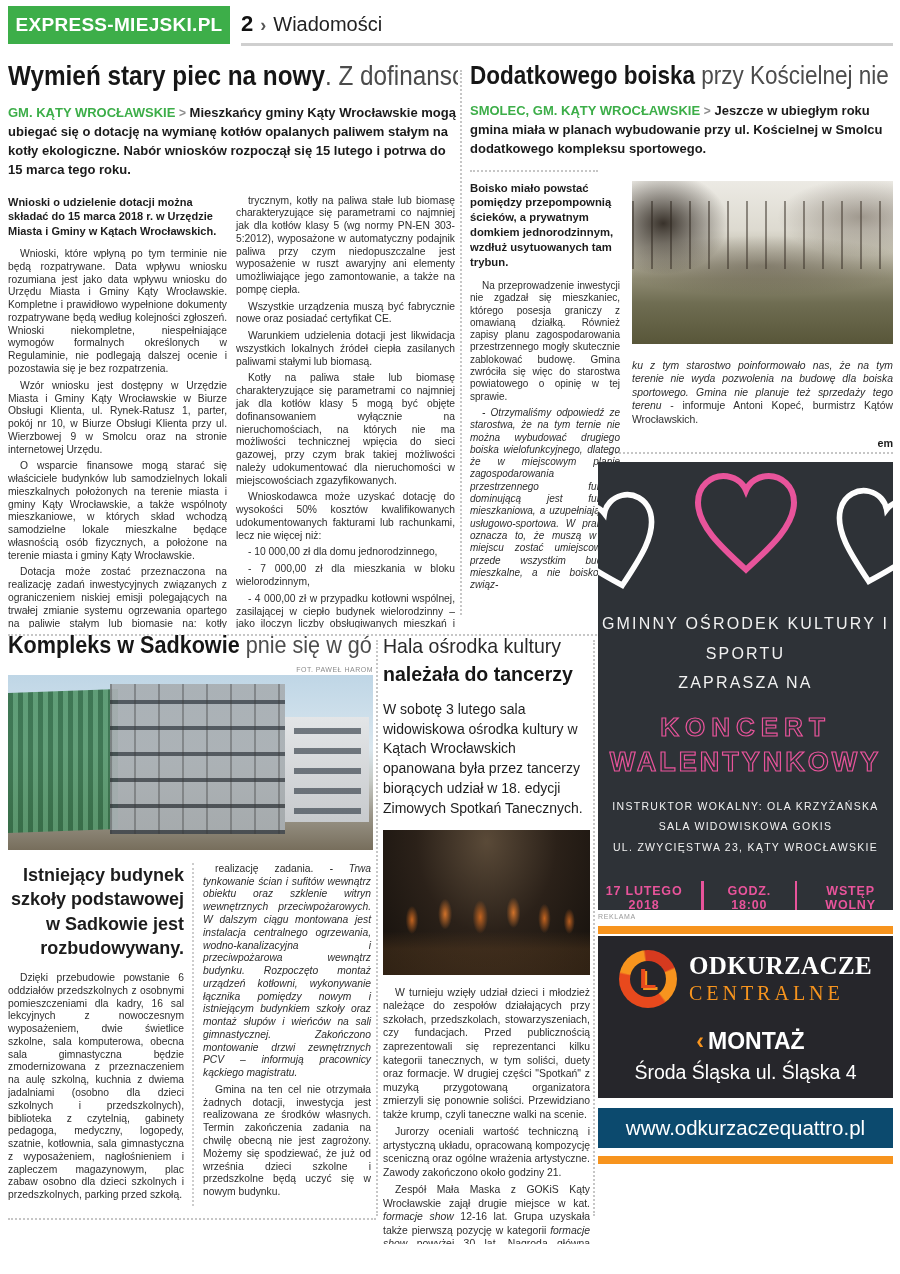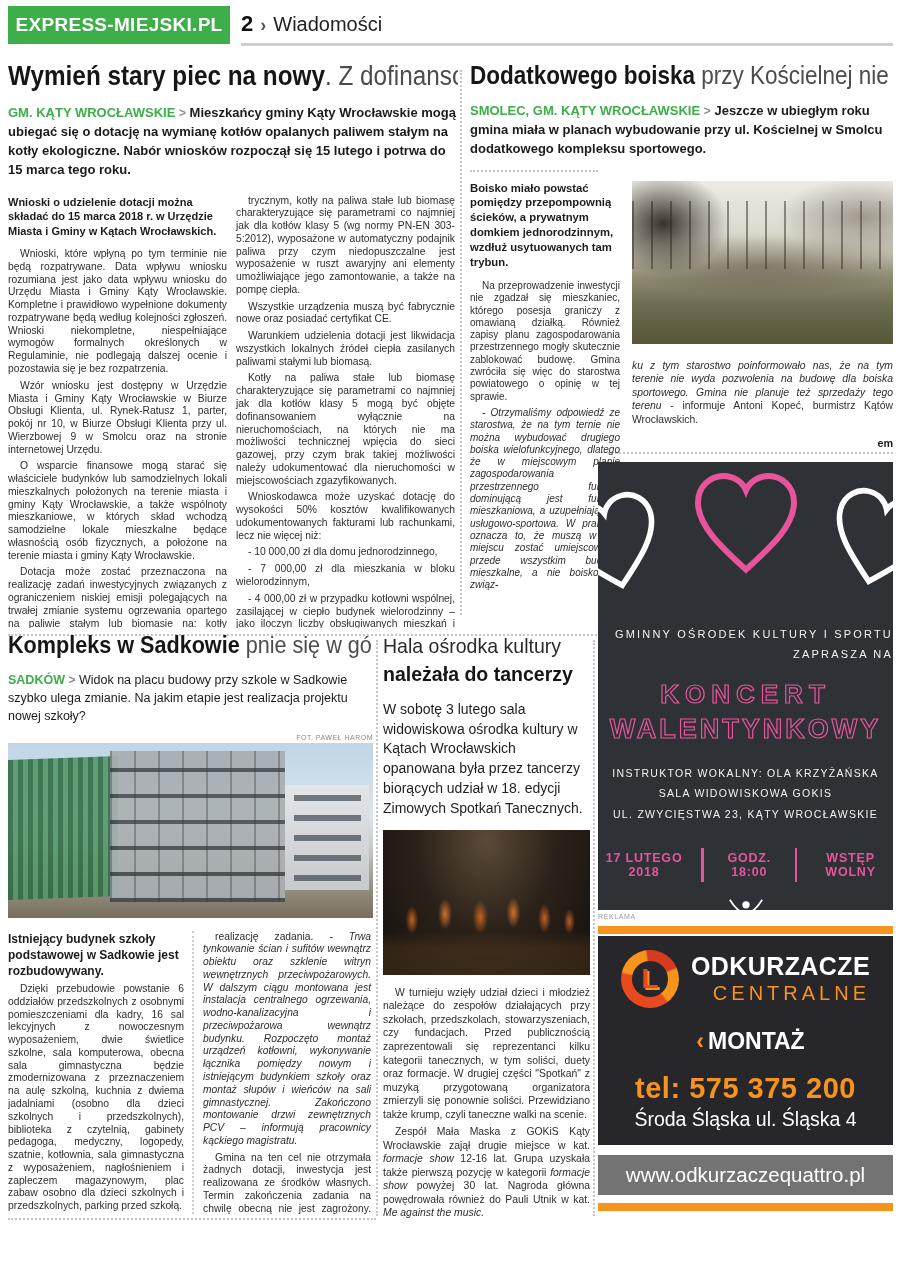--- a/index.html
+++ b/index.html
@@ -60,21 +60,21 @@
   .a2r .qp{margin-top:15px;font-size:10.4px;line-height:1.3;text-align:justify;color:#2d2d2d;}
 
   
   #ad-koncert{position:absolute;left:598px;top:462px;width:295px;height:448px;background:#2E3237;
     overflow:hidden;text-align:center;color:#efefef;}
   .hearts{position:relative;height:142px;}
   .hearts svg{position:absolute;fill:none;}
   .heart-c{left:50%;margin-left:-60px;top:6px;width:120px;height:112px;stroke:#E8549B;stroke-width:5;}
   .heart-l{left:-42px;top:30px;width:112px;height:104px;stroke:#fdfdfd;stroke-width:5;transform:rotate(-14deg);}
   .heart-r{right:-42px;top:26px;width:112px;height:104px;stroke:#fdfdfd;stroke-width:5;transform:rotate(14deg);}
-  .org{margin-top:20px;font-size:11px;letter-spacing:2.2px;line-height:1.85;color:#f2f2f2;text-align:right;}
+  .org{margin-top:5px;font-size:16px;letter-spacing:2.2px;line-height:1.85;color:#f2f2f2;}
   .k-t1{margin-top:14px;font-size:26px;letter-spacing:6px;font-weight:700;color:transparent;
     -webkit-text-stroke:1.2px #E8549B;}
   .k-t2{font-size:27px;letter-spacing:3px;font-weight:700;color:transparent;-webkit-text-stroke:1.2px #E8549B;margin-top:4px;text-align:center;}
   .k-details{margin-top:18px;font-size:10.5px;letter-spacing:1.3px;line-height:1.95;color:#f2f2f2;}
   .k-event{margin-top:24px;display:flex;justify-content:center;align-items:center;gap:11px;
     color:#E8549B;font-weight:700;font-size:12.5px;letter-spacing:.8px;}
   .k-sep{width:3px;height:34px;background:#E8549B;}
   .k-logo{margin-top:16px;}
   .k-logo svg{stroke:#fff;fill:none;stroke-width:2.4;}
   .reklama{position:absolute;left:598px;top:913px;font-size:7px;color:#999;letter-spacing:.6px;}
@@ -82,28 +82,28 @@
   
   #ad-quattro{position:absolute;left:598px;top:926px;width:295px;}
   .q-strip{height:8px;background:#F7941E;}
   .q-panel{background:#26262b;margin-top:2px;padding:14px 8px 14px;}
   .q-logo-row{display:flex;justify-content:center;align-items:center;gap:12px;}
   .q-icon{width:58px;height:58px;border-radius:50%;position:relative;flex:0 0 auto;
     background:conic-gradient(from 210deg,#e8491d 0 70deg,#f7941e 75deg 140deg,#d63a1f 145deg 215deg,#f7941e 220deg 290deg,#e8491d 295deg 355deg);}
   .q-icon:after{content:"";position:absolute;inset:11px;background:#26262b;border-radius:50%;}
   .q-icon .l{position:absolute;inset:0;display:flex;align-items:center;justify-content:center;
     font-size:28px;font-weight:900;color:#e8491d;text-shadow:2px 2px 0 #f7941e;z-index:2;}
-  .q-names{text-align:right;}
+  .q-names{text-align:left;font-family:Liberation Serif, serif;}
   .q-name1{font-size:25px;font-weight:800;color:#fff;letter-spacing:.4px;line-height:1.05;}
   .q-name2{font-size:20px;color:#F7941E;letter-spacing:4px;margin-top:2px;}
   .q-serv{margin-top:18px;text-align:center;color:#fff;font-weight:700;font-size:23px;line-height:1.38;}
   .chev{color:#F7941E;margin:0 4px 0 10px;}
   .q-tel{margin-top:14px;text-align:center;color:#F7941E;font-size:29px;font-weight:600;letter-spacing:.5px;}
   .q-addr{text-align:center;color:#fff;font-size:19.5px;margin-top:3px;}
-  .q-www{margin-top:10px;background:#737373;height:40px;line-height:40px;text-align:center;color:#fff;font-size:20.5px;}
+  .q-www{margin-top:10px;background:#0c4a6e;height:40px;line-height:40px;text-align:center;color:#fff;font-size:20.5px;}
   .q-bottom{margin-top:8px;height:8px;background:#F7941E;}
 
   
   #art3{position:absolute;left:8px;top:632px;width:365px;height:582px;overflow:hidden;}
   #art3 .headline{font-size:24px;}
   .credit{text-align:right;font-size:7px;color:#8a8a8a;letter-spacing:.5px;margin:8px 0 2px;}
   .photo-b{height:175px;position:relative;overflow:hidden;
     background:linear-gradient(180deg,#bfd6e6 0%,#d9e6ee 42%,#c6cac6 60%,#9a9588 80%,#776e5c 100%);}
   .pb-net{position:absolute;left:0;top:9%;width:30%;height:80%;opacity:.9;transform:skewY(-2deg);
     background:repeating-linear-gradient(90deg,#2f6b44 0 5px,#54966b 5px 10px);}
@@ -111,21 +111,21 @@
     background:repeating-linear-gradient(0deg,rgba(66,72,78,.88) 0 4px,rgba(168,174,178,.92) 4px 26px);}
   .pb-struct:after{content:"";position:absolute;inset:0;
     background:repeating-linear-gradient(90deg,rgba(55,55,55,.35) 0 2px,rgba(0,0,0,0) 2px 24px);}
   .pb-white{position:absolute;right:1%;top:24%;width:23%;height:60%;
     background:linear-gradient(#e3e5e7,#c7cacd);}
   .pb-white:after{content:"";position:absolute;inset:8% 10%;
     background:repeating-linear-gradient(0deg,rgba(52,62,72,.65) 0 6px,rgba(0,0,0,0) 6px 20px);}
   .a3body{display:flex;margin-top:13px;}
   .a3c1{width:176px;padding-right:8px;}
   .a3c2{width:168px;border-left:2px dotted #cccccc;padding-left:9px;}
-  #art3 .intro-b{font-size:12px;line-height:1.35;margin-bottom:4px;}
+  #art3 .intro-b{font-size:18px;line-height:1.35;margin-bottom:12px;text-align:right;}
 
   
   #art4{position:absolute;left:383px;top:632px;width:207px;height:612px;overflow:hidden;}
   .h4a{font-size:21px;font-weight:400;color:#2a2a2a;white-space:nowrap;transform:scaleX(.93);transform-origin:left;line-height:1.35;}
   .h4b{font-size:21px;font-weight:800;color:#161616;white-space:nowrap;transform:scaleX(.93);transform-origin:left;line-height:1.35;}
   .lead4{margin-top:11px;font-size:14px;line-height:1.42;color:#1e1e1e;}
   .photo-c{height:145px;margin-top:11px;position:relative;overflow:hidden;
     background:radial-gradient(ellipse at 50% 8%,#5a4a38 0%,#2b2119 48%,#14100c 100%);}
   .photo-c:before{content:"";position:absolute;inset:0;
     background:
@@ -268,35 +268,29 @@
         <div class="q-names">
           <div class="q-name1">ODKURZACZE</div>
           <div class="q-name2">CENTRALNE</div>
         </div>
       </div>
       <div class="q-serv">
         <div>
           <span class="chev">‹</span><span>MONTAŻ</span>
         </div>
       </div>
-      <div class="q-tel">tel: 575 375 200</div>
       <div class="q-addr">Środa Śląska ul. Śląska 4</div>
     </div>
     <div class="q-www">www.odkurzaczequattro.pl</div>
     <div class="q-bottom"></div>
   </div>
 
   <div id="art3">
     <div class="headline">
       <span class="h-bold">Kompleks w Sadkowie</span><span class="h-light"> pnie się w górę</span>
-    </div>
-    <div class="tagline normal">
-      <span class="tag">SADKÓW</span>
-      <span class="tag-arrow">&gt;</span>
-      <span>Widok na placu budowy przy szkole w Sadkowie szybko ulega zmianie. Na jakim etapie jest realizacja projektu nowej szkoły?</span>
     </div>
     <div class="credit">FOT. PAWEŁ HAROM</div>
     <div class="photo-b">
       <div class="pb-net"></div>
       <div class="pb-struct"></div>
       <div class="pb-white"></div>
     </div>
     <div class="a3body">
       <div class="a3c1">
         <p class="intro-b">Istniejący budynek szkoły podstawowej w Sadkowie jest rozbudowywany.</p>
@@ -311,17 +305,18 @@
     </div>
   </div>
 
   <div id="art4">
     <div class="h4a">Hala ośrodka kultury</div>
     <div class="h4b">należała do tancerzy</div>
     <div class="lead4">W sobotę 3 lutego sala widowiskowa ośrodka kultury w Kątach Wrocławskich opanowana była przez tancerzy biorących udział w 18. edycji Zimowych Spotkań Tanecznych.</div>
     <div class="photo-c"></div>
     <div class="a4body">
       <p class="bp">W turnieju wzięły udział dzieci i młodzież należące do zespołów działających przy szkołach, przedszkolach, stowarzyszeniach, czy fundacjach. Przed publicznością zaprezentowali się reprezentanci kilku kategorii tanecznych, w tym soliści, duety oraz formacje. W drugiej części "Spotkań" z muzyką przygotowaną organizatora zmierzyli się ponownie soliści. Przewidziano także krump, czyli taneczne walki na scenie.</p>
+      <p class="bp">Jurorzy oceniali wartość techniczną i artystyczną układu, opracowaną kompozycję sceniczną oraz ogólne wrażenia artystyczne. Zawody zakończono około godziny 21.</p>
       <p class="bp"><span>Zespół Mała Maska z GOKiS Kąty Wrocławskie zajął drugie miejsce w kat. </span><span class="quote">formacje show</span><span> 12-16 lat. Grupa uzyskała także pierwszą pozycję w kategorii </span><span class="quote">formacje show</span><span> powyżej 30 lat. Nagroda główna powędrowała również do Pauli Utnik w kat. </span><span class="quote">Me against the music.</span></p>
     </div>
   </div>
 
 </div>
 
 </body></html>

